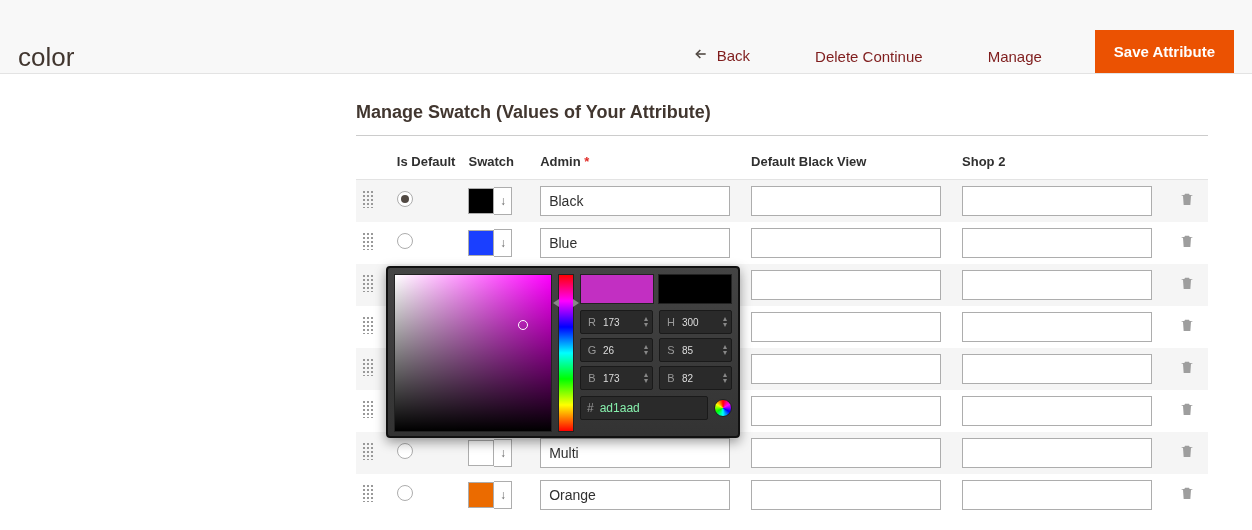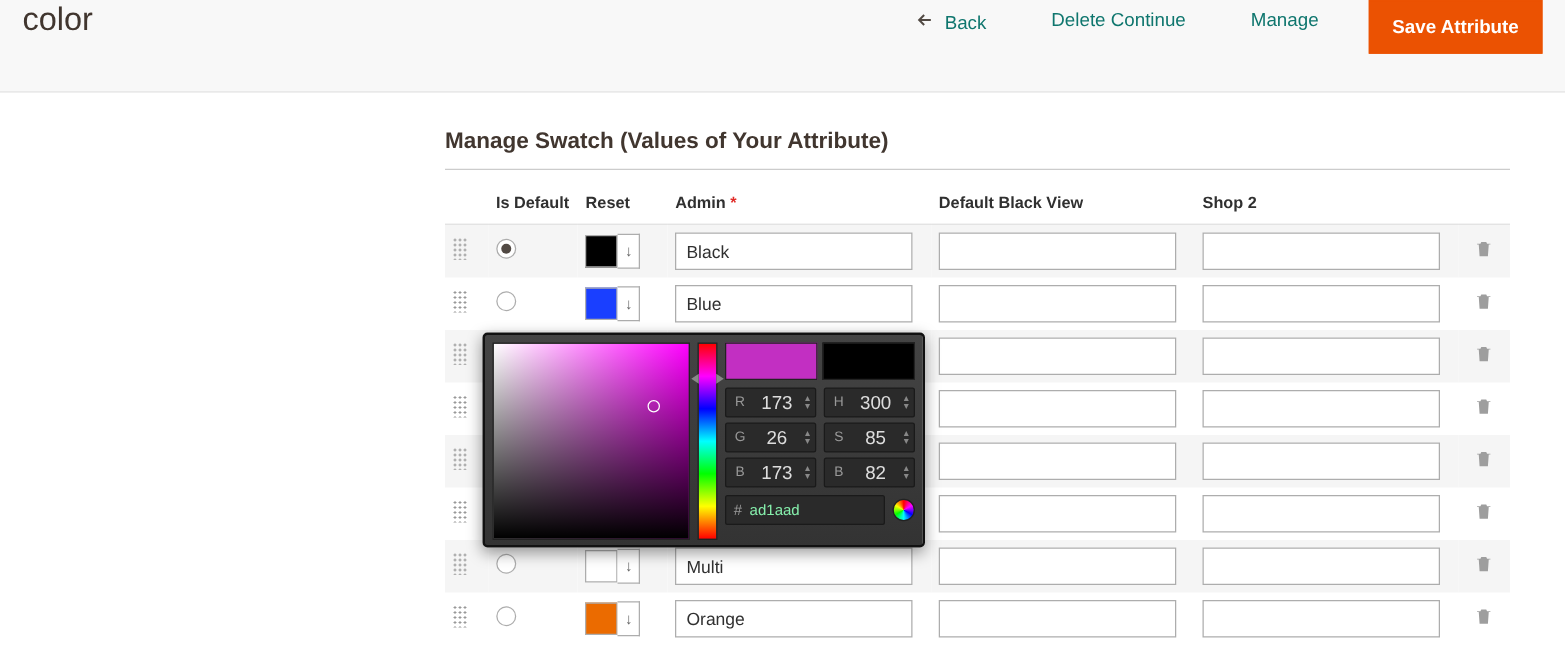--- a/index.html
+++ b/index.html
@@ -8,35 +8,35 @@
     font-family: -apple-system, BlinkMacSystemFont, "Segoe UI", Helvetica, Arial, sans-serif;
     background: #fff;
     color: #333;
     width: 1252px;
   }
   .topbar {
     height: 74px;
     background: #f8f8f8;
     border-bottom: 1px solid #e3e3e3;
     display: flex;
-    align-items: flex-start;
+    align-items: flex-end;
     padding: 0 18px 0 18px;
-    gap: 28px;
+    gap: 41px;
   }
   .page-title {
     font-size: 26px;
     font-weight: 300;
     color: #41362f;
     flex: 1;
   }
   .top-btn {
     background: transparent;
     border: none;
     font-size: 15px;
-    color: #0f766e;
+    color: #7f1d1d;
     cursor: pointer;
     padding: 8px 12px;
     display: flex;
     align-items: center;
     gap: 8px;
   }
   .top-btn.primary {
     background: #eb5202;
     color: #fff;
     font-weight: 600;
@@ -146,21 +146,21 @@
   .cp-preview { display: flex; gap: 4px; }
   .cp-new, .cp-old { flex:1; height: 30px; border: 1px solid #222; }
   .cp-new { background: #c22fc2; }
   .cp-old { background: #000; }
   .cp-fields { display: grid; grid-template-columns: 1fr 1fr; gap: 4px 6px; margin-top: 2px;}
   .cp-field {
     display: flex; align-items: center; background: #2a2a2a; border: 1px solid #1a1a1a;
     border-radius: 2px; height: 24px; padding: 0 4px; gap: 4px;
   }
   .cp-field .lab { width: 14px; font-size: 11px; color: #999; text-align: center;}
-  .cp-field .val { flex:1; font-size: 15px; color: #ddd; text-align: center; background: transparent; border: none; }
+  .cp-field .val { flex:1; font-size: 10px; color: #ddd; text-align: left; background: transparent; border: none; }
   .cp-field .spin { font-size: 8px; color: #888; line-height: 6px; display:flex; flex-direction:column;}
   .cp-hex-row { display: flex; gap: 6px; margin-top: 2px; align-items: center;}
   .cp-hex {
     flex:1; display: flex; align-items: center; background: #2a2a2a; border: 1px solid #1a1a1a;
     border-radius: 2px; height: 24px; padding: 0 6px; gap: 6px;
   }
   .cp-hex .lab { font-size: 12px; color: #999;}
   .cp-hex .val { flex:1; font-size: 12px; color: #86efac; background: transparent; border: none;}
   .cp-wheel {
     width: 18px; height: 18px; border-radius: 50%;
@@ -201,21 +201,21 @@
 </div>
 
 <div class="content">
   <div class="section-title">Manage Swatch (Values of Your Attribute)</div>
 
   <table class="swatch-table">
     <thead>
       <tr>
         <th class="col-drag"></th>
         <th class="col-default">Is Default</th>
-        <th class="col-swatch">Reset</th>
+        <th class="col-swatch">Swatch</th>
         <th class="col-admin">
           <span>Admin</span>
           <span class="req">*</span>
         </th>
         <th class="col-dsv">Default Black View</th>
         <th class="col-shop2">Shop 2</th>
         <th class="col-del"></th>
       </tr>
     </thead>
     <tbody id="rows-body">

